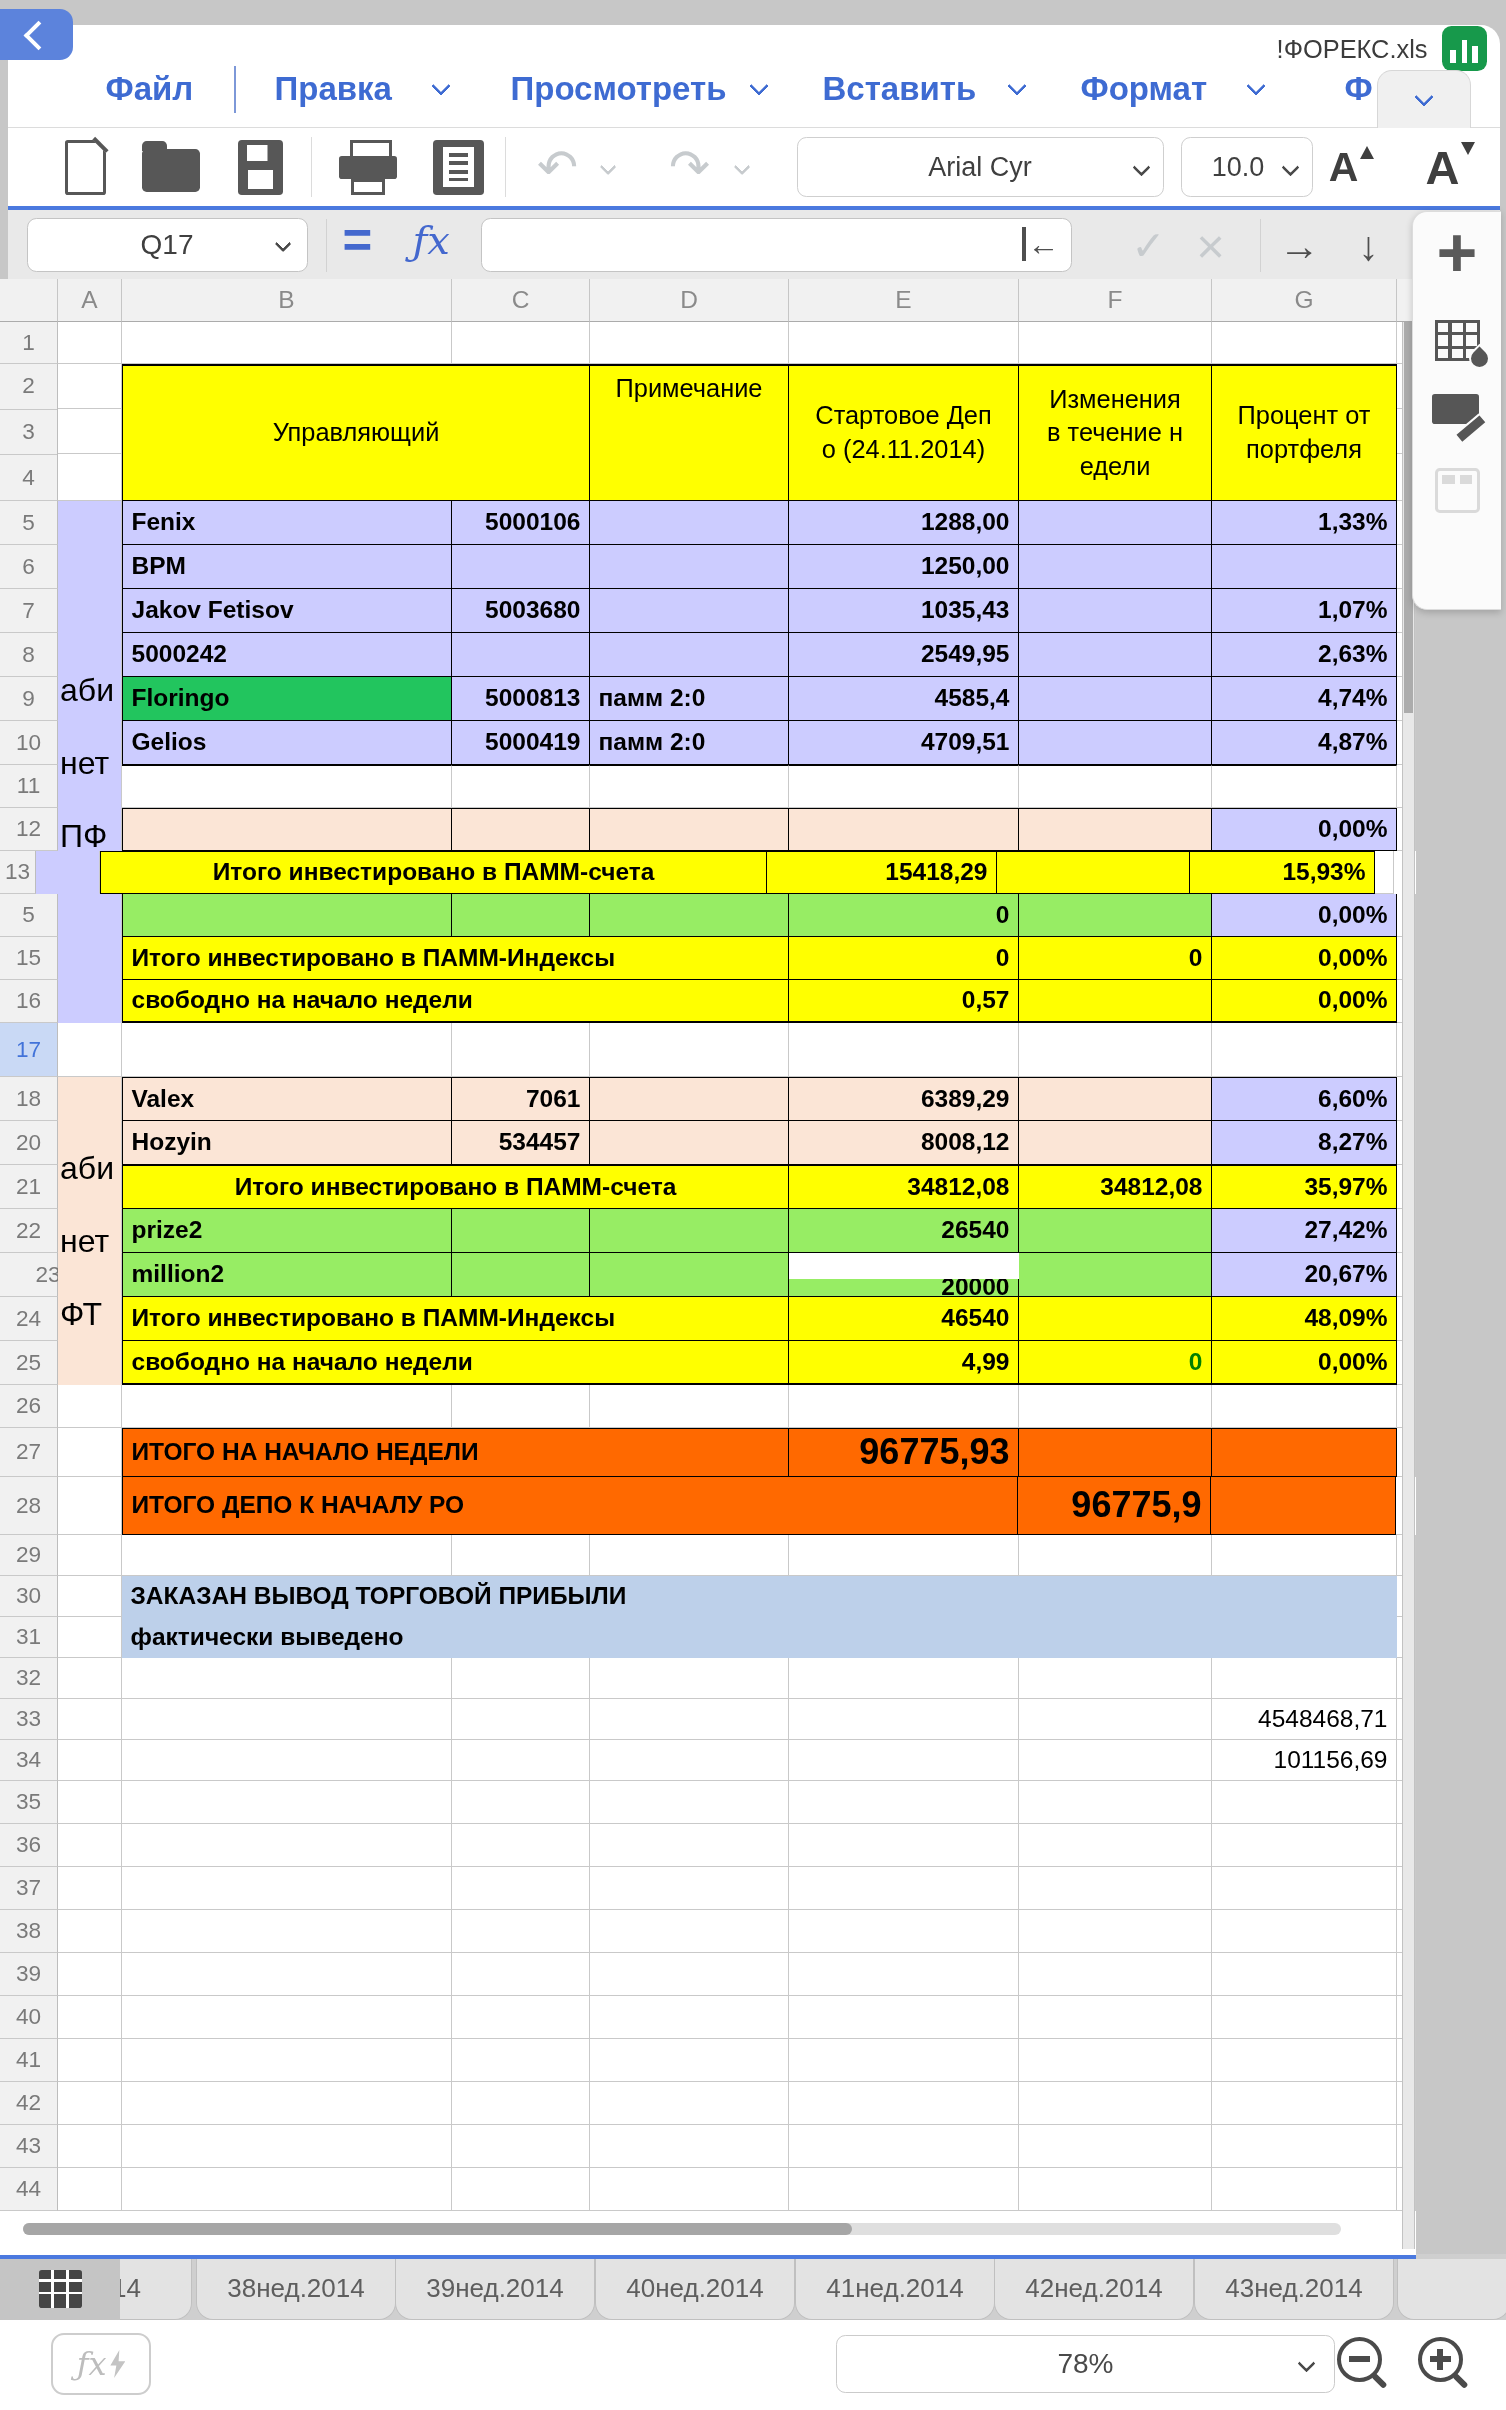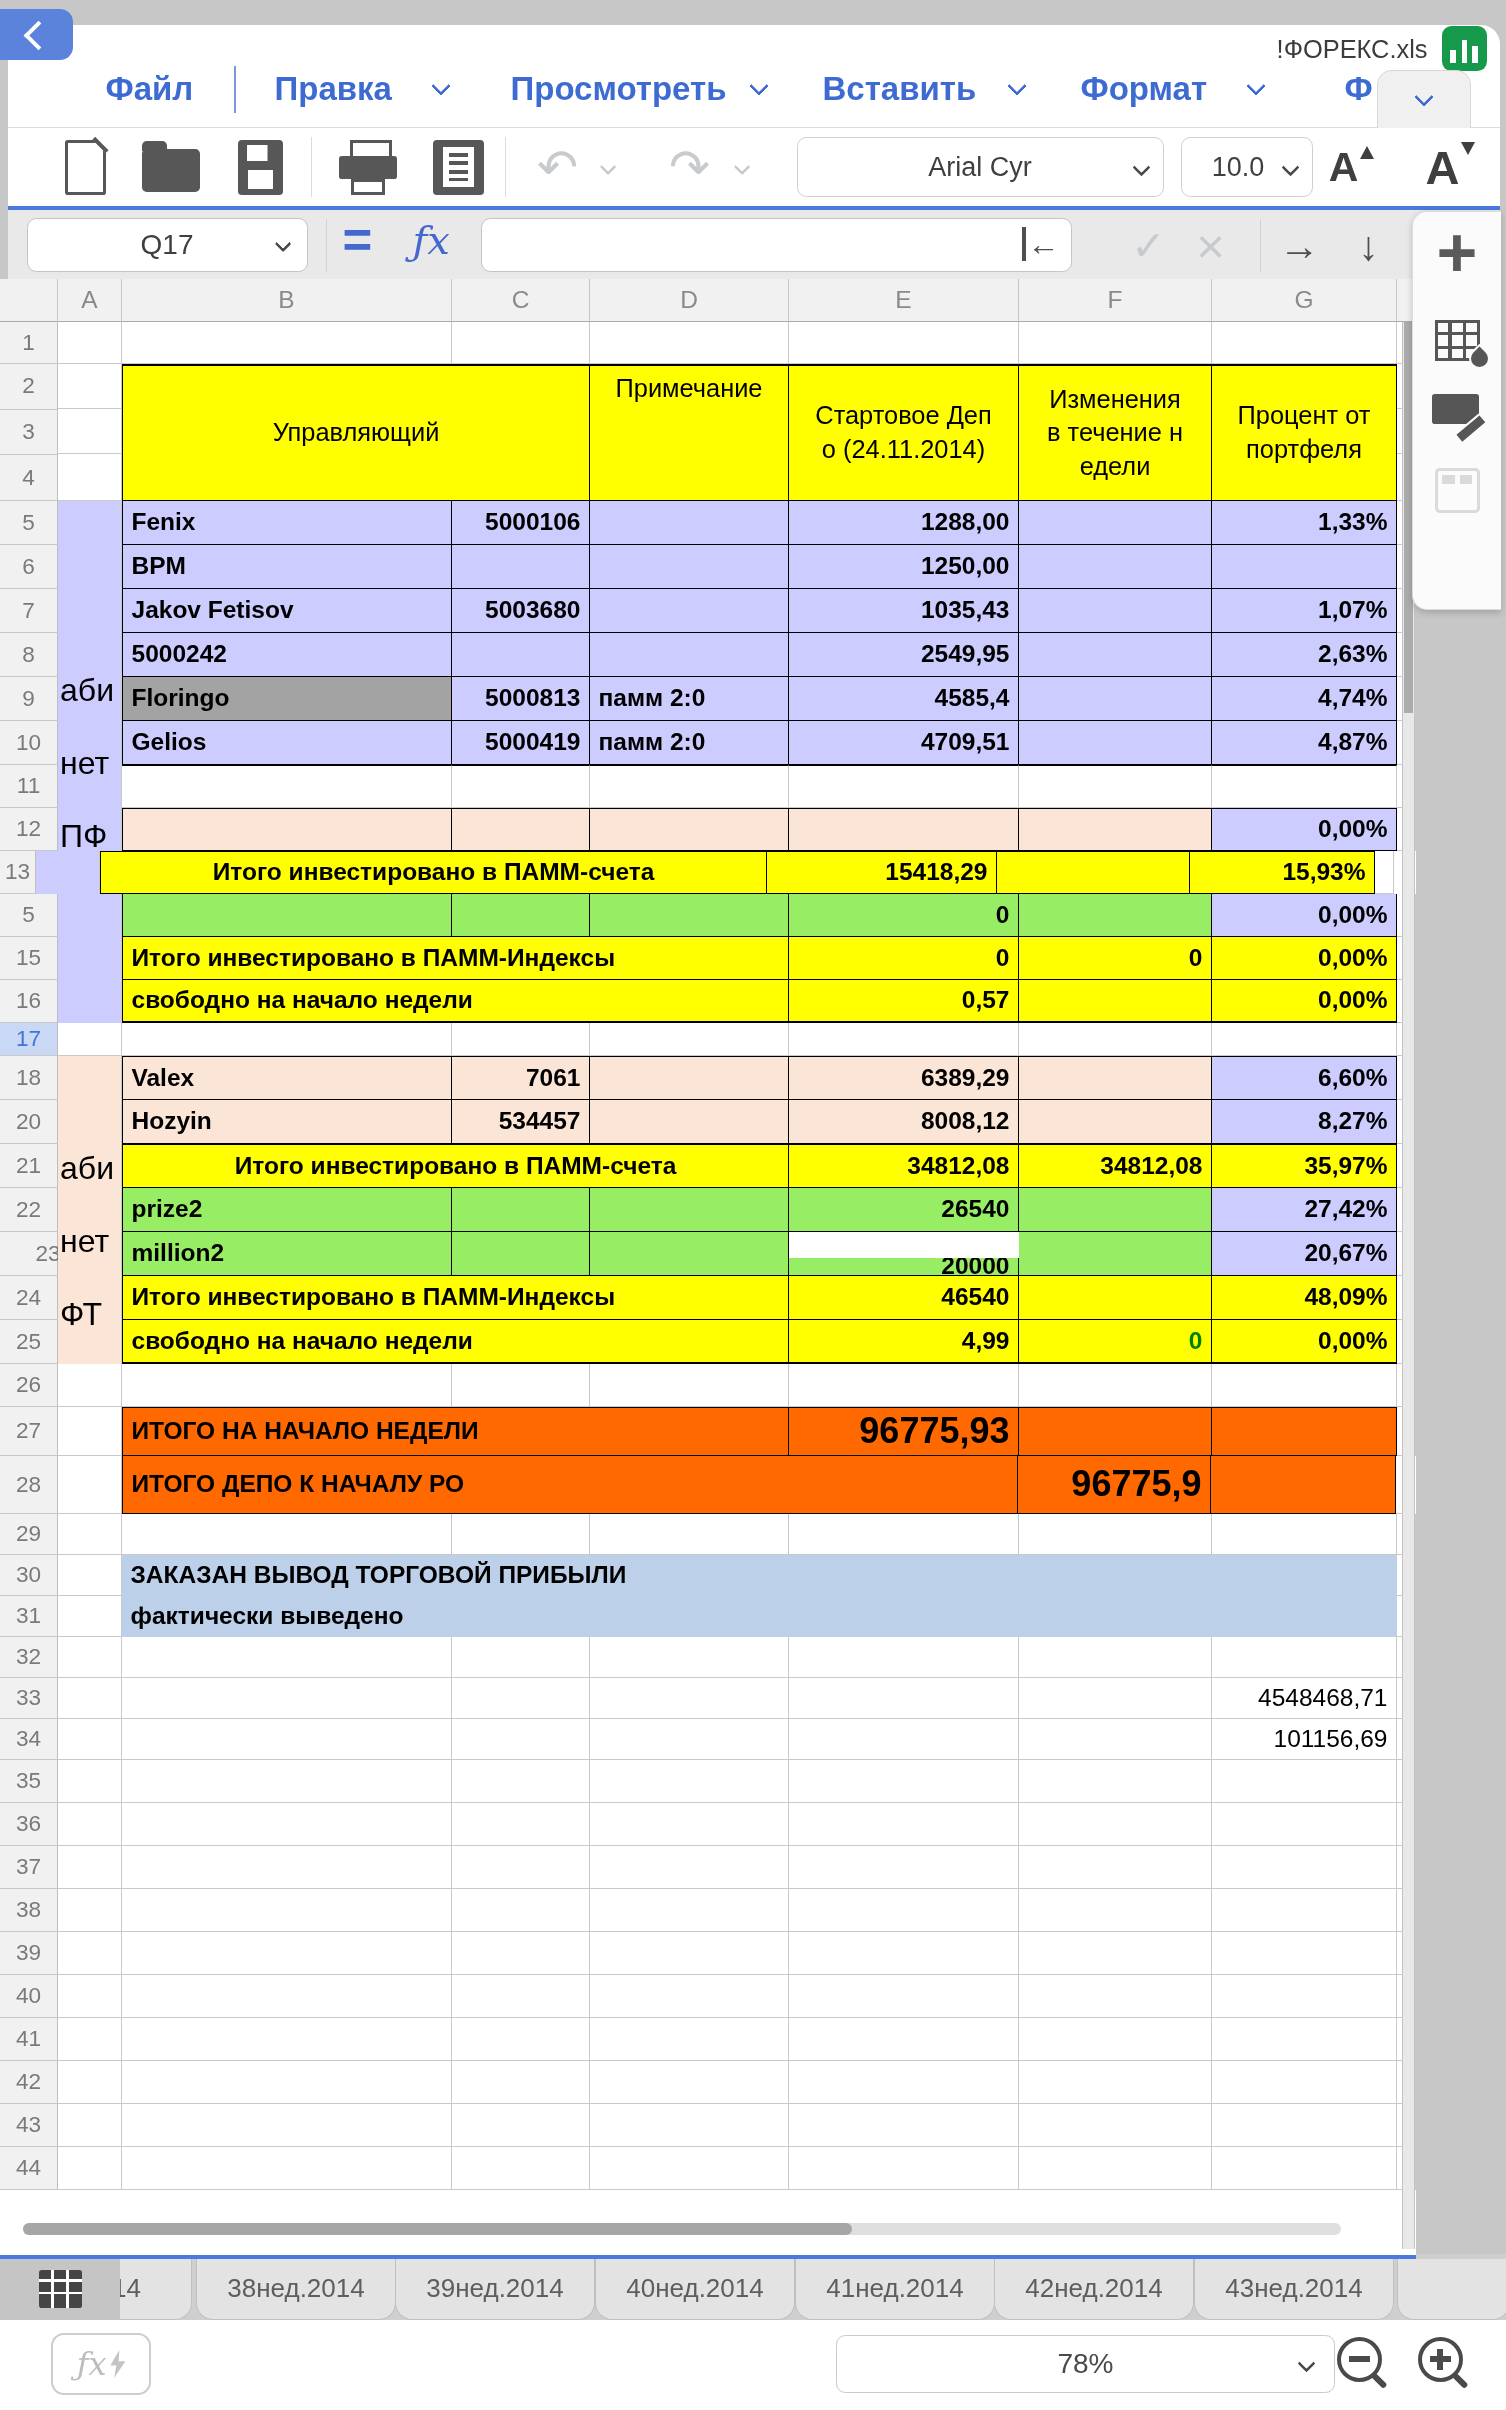--- a/index.html
+++ b/index.html
@@ -318,21 +318,21 @@
         <div class="cell kb bold" style="width: 138px; background: rgb(204, 204, 255);"></div>
         <div class="cell kb bold" style="width: 199px; background: rgb(204, 204, 255);"></div>
         <div class="cell kb bold" style="width: 230px; background: rgb(204, 204, 255);">2549,95</div>
         <div class="cell kb bold" style="width: 193px; background: rgb(204, 204, 255);"></div>
         <div class="cell kb bold" style="width: 185px; background: rgb(204, 204, 255);">2,63%</div>
         <div class="cell" style="width: 19px;"></div>
       </div>
       <div class="grow" style="height: 44px;">
         <div class="gut" style="width: 58px;">9</div>
         <div class="cell merged" style="width: 64px; background: rgb(204, 204, 255);"></div>
-        <div class="cell kb bold al-l lk" style="width: 330px; background: #a3a3a3;">Floringo</div>
+        <div class="cell kb bold al-l lk" style="width: 330px; background: #22c55e;">Floringo</div>
         <div class="cell kb bold" style="width: 138px; background: rgb(204, 204, 255);">5000813</div>
         <div class="cell kb bold al-l" style="width: 199px; background: rgb(204, 204, 255);">памм 2:0</div>
         <div class="cell kb bold" style="width: 230px; background: rgb(204, 204, 255);">4585,4</div>
         <div class="cell kb bold" style="width: 193px; background: rgb(204, 204, 255);"></div>
         <div class="cell kb bold" style="width: 185px; background: rgb(204, 204, 255);">4,74%</div>
         <div class="cell" style="width: 19px;"></div>
       </div>
       <div class="grow" style="height: 44px;">
         <div class="gut" style="width: 58px;">10</div>
         <div class="cell merged" style="width: 64px; background: rgb(204, 204, 255);"></div>
@@ -397,21 +397,21 @@
       </div>
       <div class="grow" style="height: 43px;">
         <div class="gut" style="width: 58px;">16</div>
         <div class="cell merged" style="width: 64px; background: rgb(204, 204, 255);"></div>
         <div class="cell kb bold al-l lk" style="width: 667px; background: rgb(255, 255, 0); border-bottom: 2.8px solid rgb(0, 0, 0);">свободно на начало недели</div>
         <div class="cell kb bold" style="width: 230px; background: rgb(255, 255, 0); border-bottom: 2.8px solid rgb(0, 0, 0);">0,57</div>
         <div class="cell kb bold" style="width: 193px; background: rgb(255, 255, 0); border-bottom: 2.8px solid rgb(0, 0, 0);"></div>
         <div class="cell kb bold" style="width: 185px; background: rgb(255, 255, 0); border-bottom: 2.8px solid rgb(0, 0, 0);">0,00%</div>
         <div class="cell" style="width: 19px;"></div>
       </div>
-      <div class="grow" style="height: 33px;">
+      <div class="grow" style="height: 54px;">
         <div class="gut sel" style="width: 58px;">17</div>
         <div class="cell" style="width: 64px;"></div>
         <div class="cell" style="width: 330px;"></div>
         <div class="cell" style="width: 138px;"></div>
         <div class="cell" style="width: 199px;"></div>
         <div class="cell" style="width: 230px;"></div>
         <div class="cell" style="width: 193px;"></div>
         <div class="cell" style="width: 185px;"></div>
         <div class="cell" style="width: 19px;"></div>
       </div>

